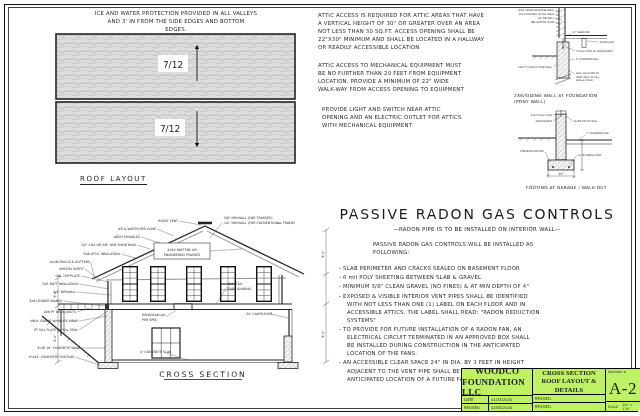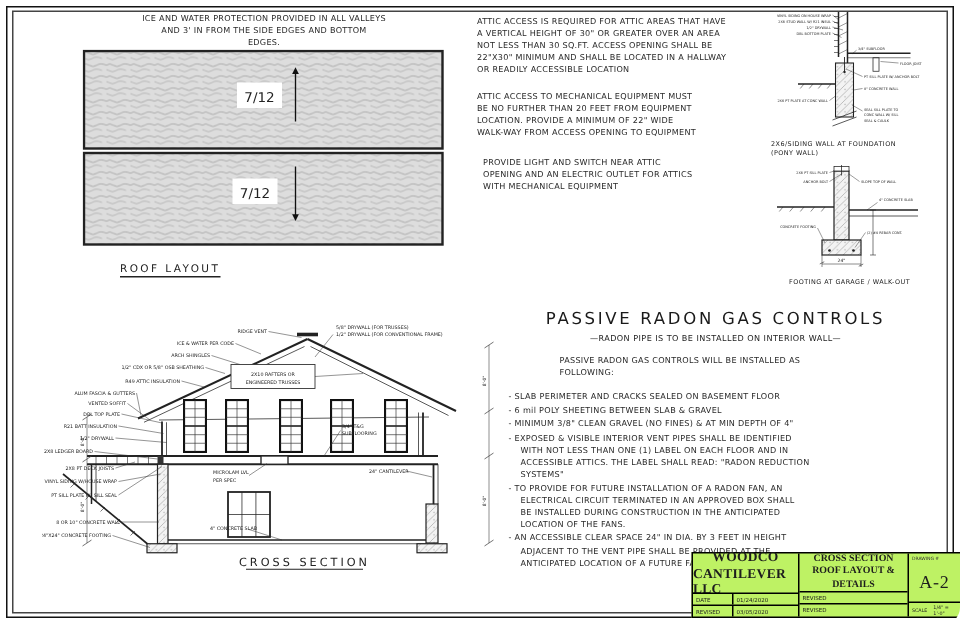--- a/index.html
+++ b/index.html
@@ -10,42 +10,42 @@
   .abs{position:absolute;}
   .preline{white-space:pre-line;}
   .note{font-size:5.4px;line-height:1.5;letter-spacing:0.2px;color:#2a2a2a;}
   .roof-note{left:45px;top:9px;width:262px;text-align:center;}
   .attic{left:318px;top:11px;width:202px;}
   .attic .para{margin-bottom:9px;}
   .attic .para3{margin-left:4px;margin-top:12px;}
   .caption{font-size:7px;letter-spacing:1.6px;color:#222;border-bottom:0.8px solid #222;padding-bottom:1px;}
   .roof-caption{left:80px;top:175px;}
   .radon{left:333px;top:206px;width:288px;}
-  .radon-title{text-align:center;font-size:11px;letter-spacing:1.8px;color:#1a1a1a;}
+  .radon-title{text-align:center;font-size:14px;letter-spacing:1.8px;color:#1a1a1a;}
   .radon-sub{text-align:center;font-size:5.4px;letter-spacing:0.3px;margin-top:4px;}
   .radon-intro{margin-top:8px;margin-left:40px;}
   .radon-bullets{margin-top:8px;margin-left:6px;}
   .bullet{padding-left:8px;text-indent:-8px;margin-bottom:1px;}
   
   .tblock{left:461px;top:368px;width:178px;height:42px;border:1.4px solid #000;display:flex;background:#bef264;}
   .tb-col{display:flex;flex-direction:column;}
   .tb-col1{width:70px;border-right:0.8px solid #000;}
   .tb-col2{width:72px;border-right:0.8px solid #000;}
   .tb-col3{flex:1;}
   .tb-company{height:26px;display:flex;flex-direction:column;justify-content:center;align-items:center;
       font-family:"Liberation Serif",serif;font-weight:bold;font-size:9px;line-height:1.15;letter-spacing:0.2px;}
   .tb-row{height:8px;border-top:0.6px solid #000;display:flex;align-items:center;font-size:3.7px;}
   .tb-lab{width:24px;padding-left:2px;border-right:0.5px solid #000;height:100%;display:flex;align-items:center;}
   .tb-val{padding-left:2px;}
   .tb-title{height:26px;display:flex;flex-direction:column;justify-content:center;align-items:center;text-align:center;
       font-family:"Liberation Serif",serif;font-weight:bold;font-size:6.6px;line-height:1.25;}
   .tb-revrow{height:8px;border-top:0.6px solid #000;display:flex;align-items:center;font-size:3.7px;padding-left:2px;}
   .tb-draw-lab{height:6px;font-size:3px;padding:1px 0 0 2px;color:#333;}
   .tb-a2{flex:1;display:flex;align-items:center;justify-content:center;
-      font-family:"Liberation Serif",serif;font-size:12px;letter-spacing:0.5px;}
+      font-family:"Liberation Serif",serif;font-size:17px;letter-spacing:0.5px;}
   .tb-scale{height:9px;border-top:0.6px solid #000;display:flex;align-items:center;font-size:3.2px;padding-left:2px;gap:4px;}
   svg text{fill:#222;}
 </style>
 </head>
 <body>
 
 <div class="page">
   <div class="border-outer"></div>
   <div class="border-inner"></div>
 
@@ -300,21 +300,21 @@
     </g>
 
     <text x="175" y="167" text-anchor="middle" font-size="7.5" letter-spacing="2">CROSS SECTION</text>
     <path d="M136,169.5 H214" stroke="#222" stroke-width="0.8"></path>
   </svg>
 
   <div class="abs tblock">
     <div class="tb-col tb-col1">
       <div class="tb-company">
         <span>WOODCO</span>
-        <span>CANTILEVER LLC</span>
+        <span>FOUNDATION LLC</span>
       </div>
       <div class="tb-row">
         <span class="tb-lab">DATE</span>
         <span class="tb-val">01/24/2020</span>
       </div>
       <div class="tb-row">
         <span class="tb-lab">REVISED</span>
         <span class="tb-val">03/05/2020</span>
       </div>
     </div>

